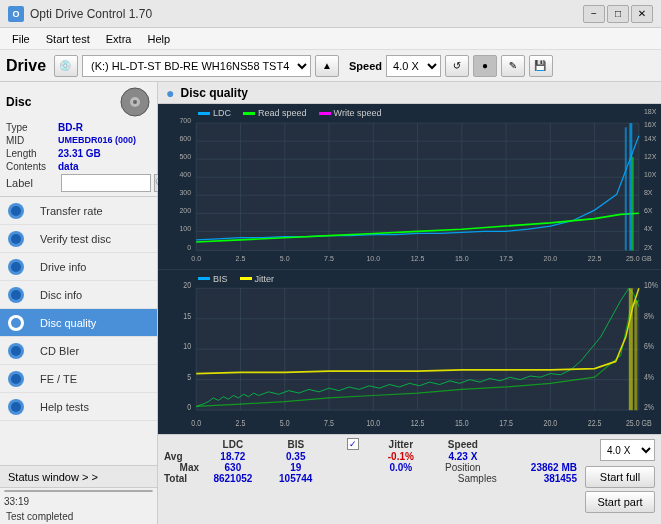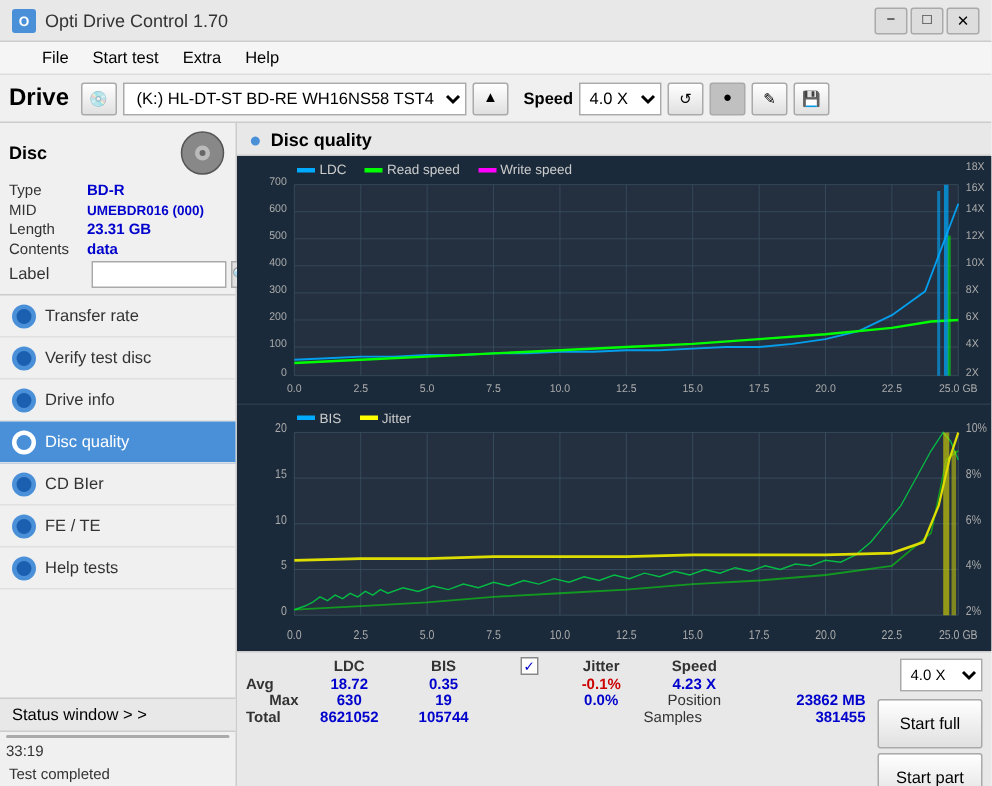--- a/index.html
+++ b/index.html
@@ -21,21 +21,21 @@
     .title-bar-text { font-size: 12px; color: #333; }
     .title-bar-controls { display: flex; gap: 2px; }
     .title-bar-btn { width: 22px; height: 18px; border: 1px solid #aaa; background: #ddd; cursor: pointer; display: flex; align-items: center; justify-content: center; font-size: 10px; border-radius: 2px; }
 
     
     .menu-bar {
       background: #f5f5f5;
       height: 22px;
       display: flex;
       align-items: center;
-      padding: 0 20px;
+      padding: 0 4px;
       border-bottom: 1px solid #ddd;
     }
     .menu-item { padding: 2px 8px; cursor: pointer; border-radius: 2px; font-size: 11px; }
 
     
     .drive-toolbar {
       background: #f0f0f0;
       height: 32px;
       display: flex;
       align-items: center;
@@ -105,21 +105,21 @@
     
     .sidebar-nav { flex: 1; }
     .nav-item {
       height: 28px;
       display: flex;
       align-items: center;
       padding: 0 8px;
       cursor: pointer;
       font-size: 11px;
       border-bottom: 1px solid #e0e0e0;
-      gap: 6px;
+      gap: 16px;
       color: #333;
     }
     .nav-item.active { background: #4a90d9; color: white; }
     .nav-item-icon { width: 16px; height: 16px; border-radius: 8px; background: #4a90d9; display: flex; align-items: center; justify-content: center; flex-shrink: 0; }
     .nav-item.active .nav-item-icon { background: white; }
     .nav-icon-inner { width: 10px; height: 10px; border-radius: 5px; background: #1a5fb0; }
     .nav-item.active .nav-icon-inner { background: #4a90d9; }
 
     
     .status-bar {
@@ -204,21 +204,21 @@
     .stats-bar {
       background: #e8e8e8;
       height: 90px;
       border-top: 1px solid #ccc;
       display: flex;
       flex-direction: column;
     }
     .checkbox { width: 12px; height: 12px; border: 1px solid #888; background: white; display: flex; align-items: center; justify-content: center; font-size: 9px; color: #0000cc; }
     
     .action-btn {
-      height: 33px;
+      height: 22px;
       min-width: 70px;
       border: 1px solid #aaa;
       background: linear-gradient(180deg, #fff 0%, #e0e0e0 100%);
       cursor: pointer;
       font-size: 11px;
       display: flex; align-items: center; justify-content: center;
       border-radius: 2px;
     }
 
     .speed-dropdown {
@@ -315,20 +315,26 @@
             <div class="nav-icon-inner"></div>
           </div>
         <span>Verify test disc</span>
       </div>
       <div class="nav-item">
         <div class="nav-item-icon">
             <div class="nav-icon-inner"></div>
           </div>
         <span>Drive info</span>
       </div>
+      <div class="nav-item">
+        <div class="nav-item-icon">
+            <div class="nav-icon-inner"></div>
+          </div>
+        <span>Disc info</span>
+      </div>
       <div class="nav-item active">
         <div class="nav-item-icon">
             <div class="nav-icon-inner"></div>
           </div>
         <span>Disc quality</span>
       </div>
       <div class="nav-item">
         <div class="nav-item-icon">
             <div class="nav-icon-inner"></div>
           </div>
@@ -569,21 +575,21 @@
               <td style="text-align:center; color:#333;">Position</td>
               <td style="text-align:right; color:#0000cc; font-weight:bold;">23862 MB</td>
             </tr>
             <tr>
               <td style="font-weight:bold; color:#333;">Total</td>
               <td style="text-align:center; color:#0000cc; font-weight:bold;">8621052</td>
               <td style="text-align:center; color:#0000cc; font-weight:bold;">105744</td>
               <td></td>
               <td></td>
               <td></td>
-              <td style="text-align:left; color:#333;">Samples</td>
+              <td style="text-align:right; color:#333;">Samples</td>
               <td style="text-align:right; color:#0000cc; font-weight:bold;">381455</td>
             </tr>
           </tbody>
             </table>
         </div>
 
         <div style="display:flex; flex-direction:column; gap:3px; align-items:flex-end; padding-top:2px;">
           <div style="display:flex; align-items:center; gap:3px; margin-bottom:2px;">
             <select class="speed-dropdown">
               <option>4.0 X</option>

